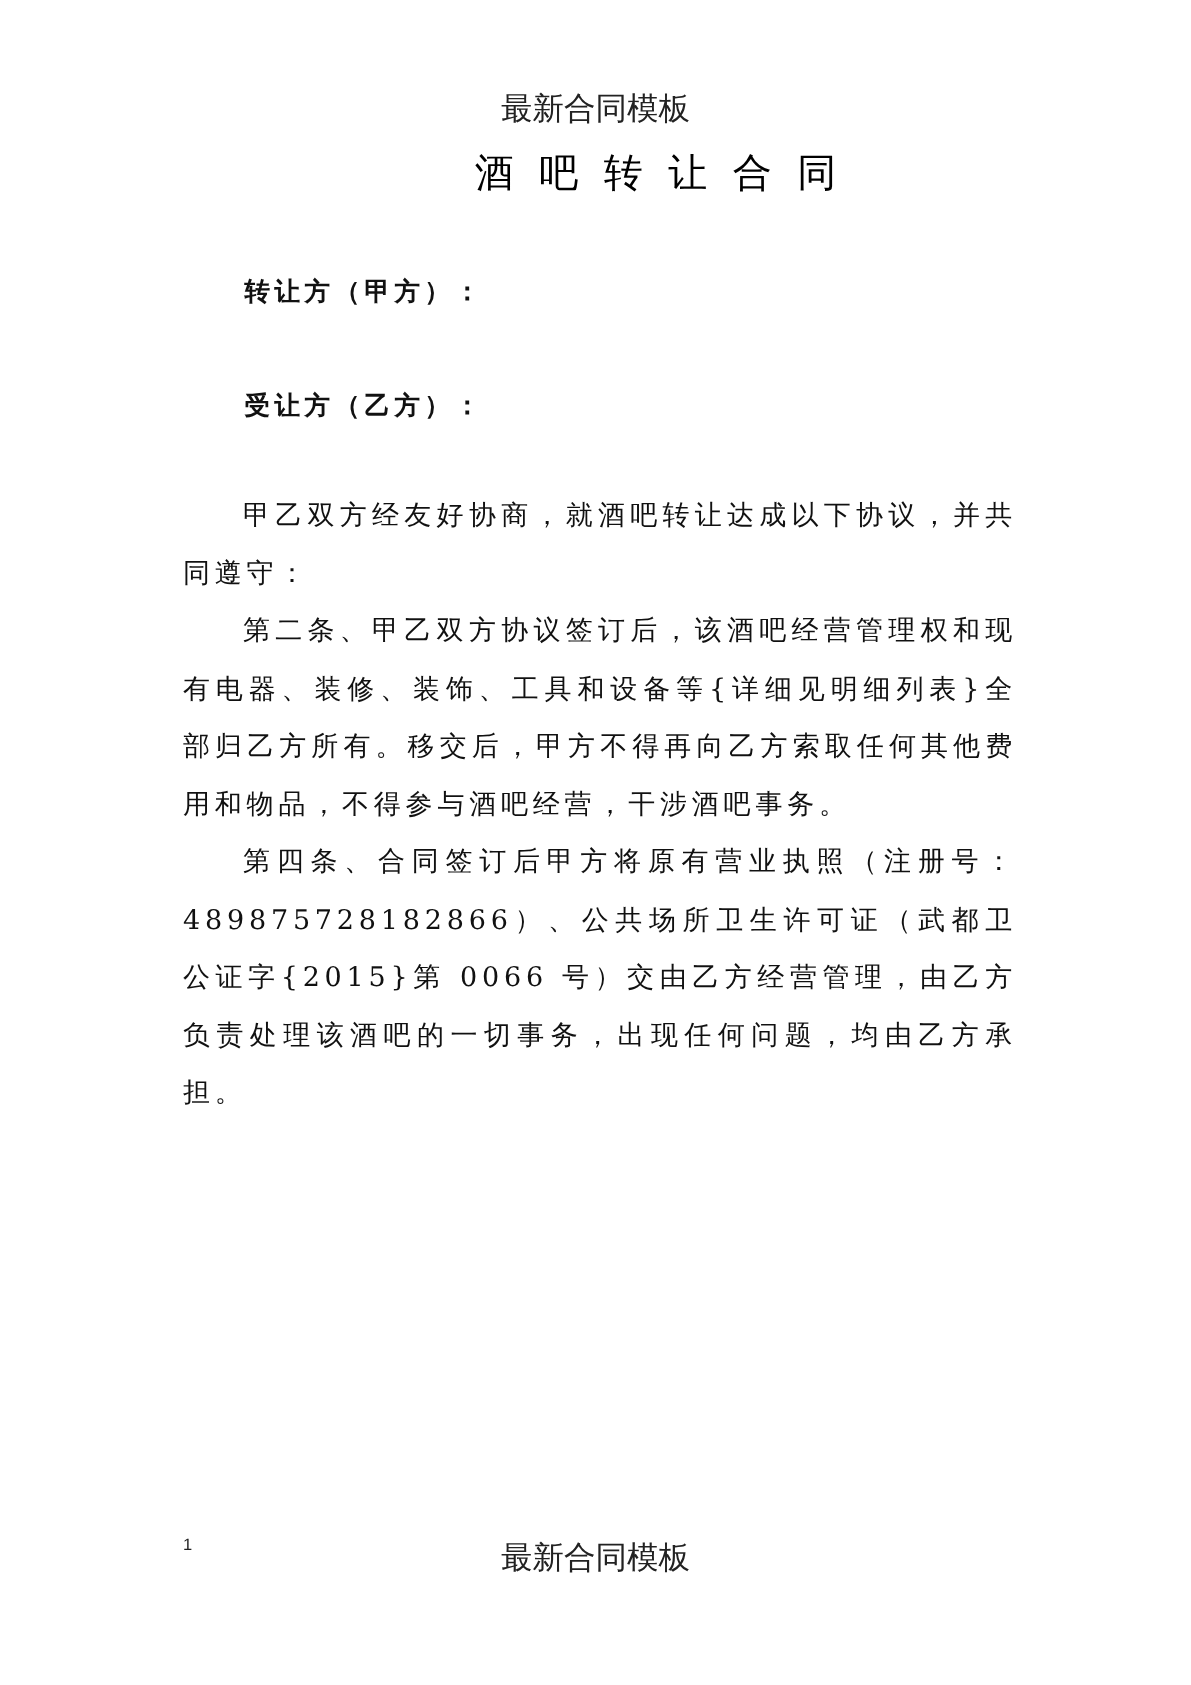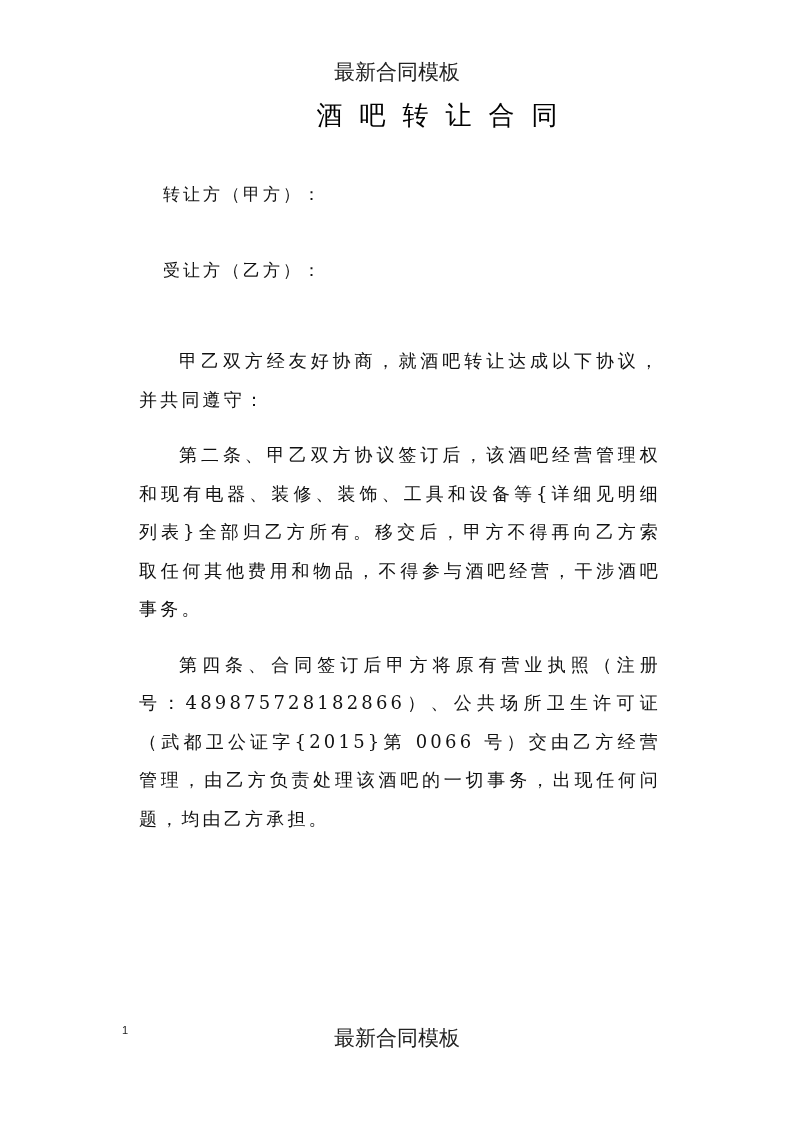--- a/index.html
+++ b/index.html
@@ -14,28 +14,28 @@
     font-family: "DejaVu Sans", "Liberation Sans", sans-serif;
     color: #222;
   }
   .title {
     position: absolute; top: 98px; left: 0; width: 794px;
     text-align: center; font-size: 26px; letter-spacing: 17px;
     font-family: "DejaVu Sans", "Liberation Sans", sans-serif;
     color: #000; text-indent: 17px; margin-left: 40px;
   }
   .party {
-    position: absolute; left: 163px; font-size: 17px; letter-spacing: 3px;
+    position: absolute; left: 163px; font-size: 17px; letter-spacing: 3px; font-weight: bold;
   }
   .body-text {
     position: absolute; left: 122px; width: 556px; top: 325px;
     font-size: 18px; line-height: 38.5px; letter-spacing: 3.2px;
     text-align: justify;
   }
-  .body-text p { margin: 17px; text-indent: 40px; }
+  .body-text p { margin: 0; text-indent: 40px; }
   .blank { display: inline-block; width: 52px; border-bottom: 1px solid #111; height: 18px; vertical-align: baseline; }
   .footer-num {
     position: absolute; left: 122px; top: 1024px; font-size: 11px;
     font-family: "Liberation Sans", sans-serif; color: #222;
   }
   .footer {
     position: absolute; top: 1024px; left: 0; width: 794px;
     text-align: center; font-size: 21px;
     font-family: "DejaVu Sans", "Liberation Sans", sans-serif; color: #222;
   }

